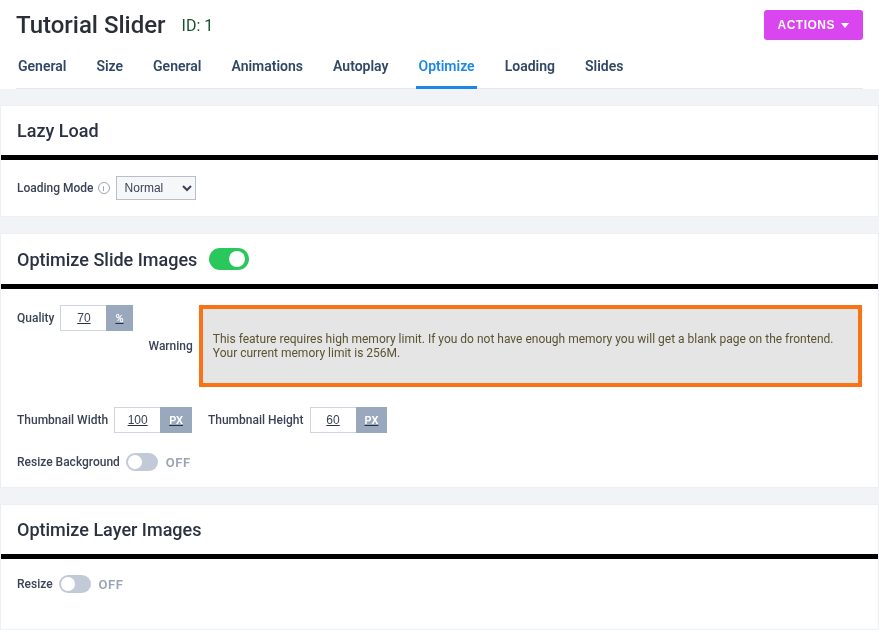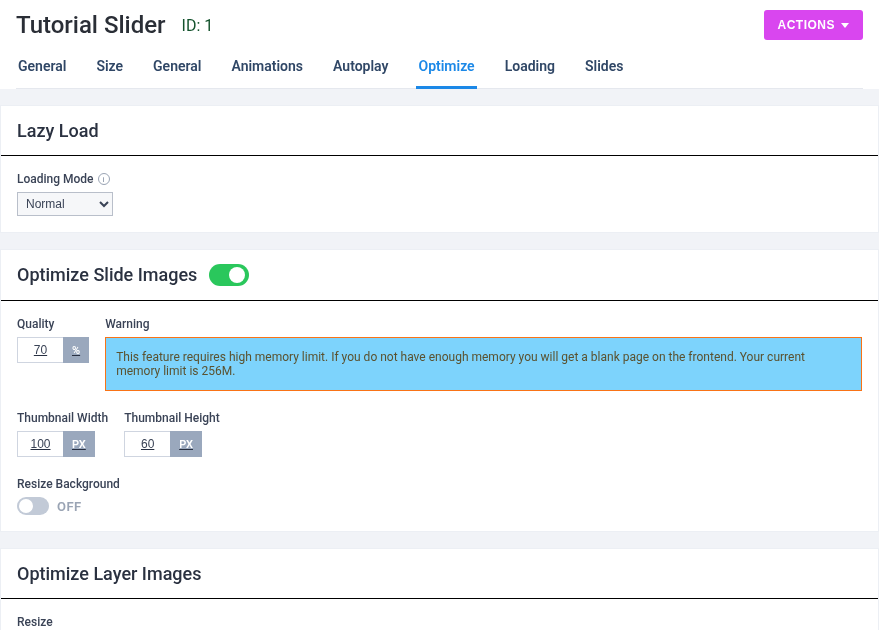--- a/index.html
+++ b/index.html
@@ -62,55 +62,55 @@
     color: #1b88e7;
     border-bottom-color: #1b88e7;
   }
   .section {
     background: #fff;
     margin: 16px 0 0 0;
     border: 1px solid #eceff4;
   }
   .section-header {
     padding: 14px 16px;
-    border-bottom: 1px solid #000000;
-    display: flex;
-    align-items: flex-start;
+    border-bottom: 5px solid #000000;
+    display: flex;
+    align-items: flex-end;
     gap: 12px;
   }
   .section-title {
     font-size: 18px;
     font-weight: 500;
     color: #2a3140;
   }
   .section-body {
     padding: 16px;
   }
   .field-row {
     display: flex;
     gap: 16px;
     margin-bottom: 20px;
     align-items: flex-start;
   }
   .field-row:last-child { margin-bottom: 0; }
-  .field { display: flex; flex-direction: column; gap: 6px; }
+  .field { display: flex; flex-direction: row; gap: 6px; }
   .field-label {
     font-size: 12px;
     color: #3a4356;
     font-weight: 500;
     display: flex; align-items: center; gap: 4px;
   }
   .info-icon {
     width: 12px; height: 12px; border: 1px solid #9aa4b4;
     border-radius: 50%; display: inline-flex;
     align-items: center; justify-content: center;
     font-size: 8px; color: #9aa4b4;
   }
   select.native {
-    width: 96px; height: 24px;
+    width: 80px; height: 24px;
     border: 1px solid #b9bfca;
     background: #f6f7f9;
     padding: 2px 4px;
     font-size: 12px;
     color: #3a4356;
   }
   .unit-input {
     display: flex; height: 26px; text-decoration: underline;
   }
   .unit-input input {
@@ -120,23 +120,23 @@
     border-right: none;
   }
   .unit-input .unit {
     background: #9aa8bd; color: #fff;
     font-size: 11px; font-weight: 600;
     display: flex; align-items: center; justify-content: center;
     padding: 0 8px;
     border: 1px solid #9aa8bd;
   }
   .warning-box {
-    background: #7dd3fc;
-    border: 1px solid #f97316;
-    padding: 12px 10px;
+    background: #e5e5e5;
+    border: 4px solid #f97316;
+    padding: 23px 10px;
     font-size: 12px;
     color: #5a5230;
     flex: 1;
   }
   .toggle-large {
     width: 40px; height: 22px; border-radius: 11px;
     background: #2ac75c; position: relative; cursor: pointer;
   }
   .toggle-large::after {
     content: ""; position: absolute; width: 16px; height: 16px;

